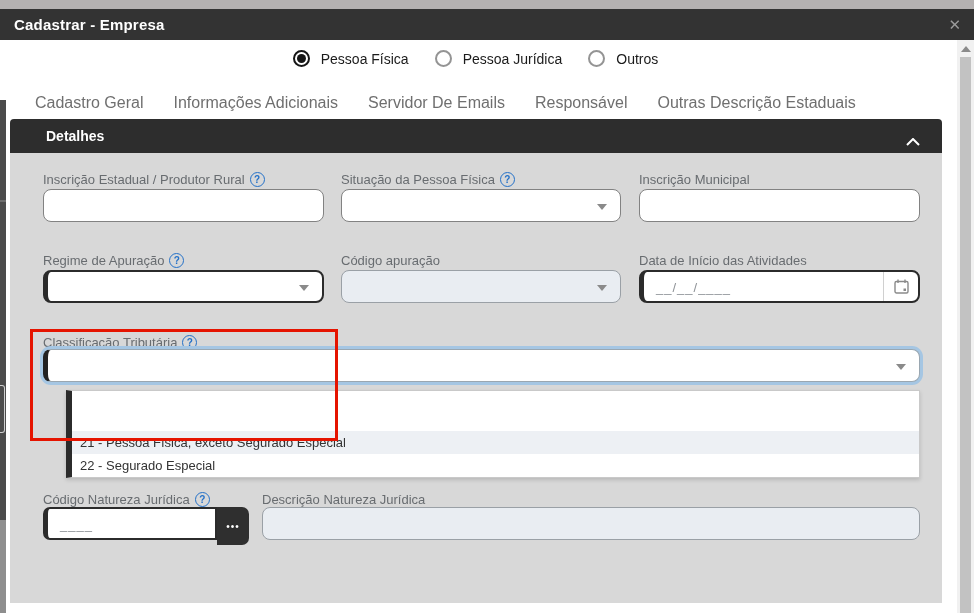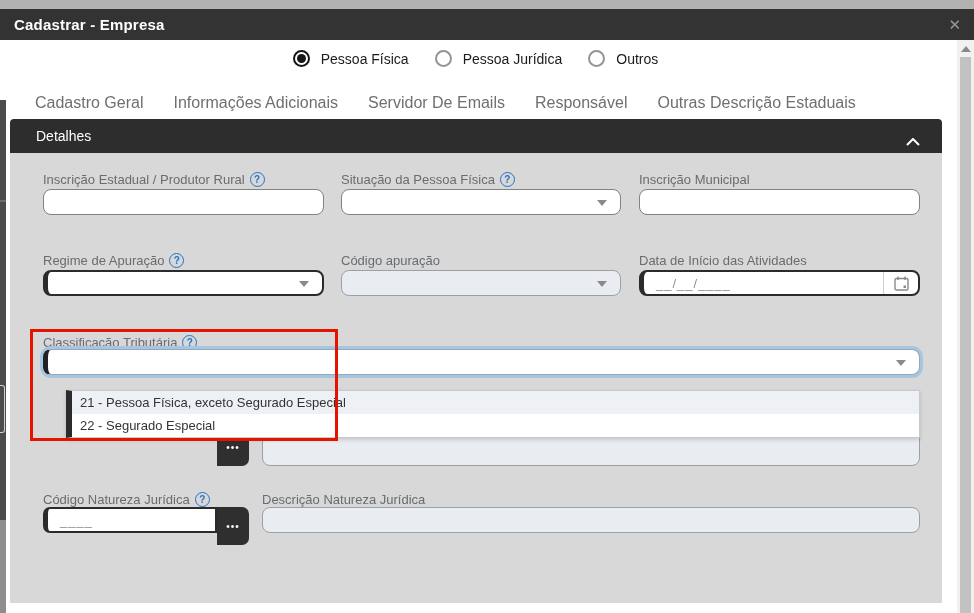--- a/index.html
+++ b/index.html
@@ -35,40 +35,40 @@
   .radio-label{font-size:14px;color:#1b1b1b;}
 
   
   .tabs{position:absolute;left:20px;top:88px;display:flex;align-items:stretch;height:29px;}
   .tab{font-size:16px;color:#6f6f6f;padding:0 15px;display:flex;align-items:center;cursor:pointer;white-space:nowrap;}
   .tab.active{background:#d3d3d3;border-radius:4px 4px 0 0;}
 
   
   .details{position:absolute;left:10px;top:119px;width:932px;height:484px;}
   .details-header{position:absolute;left:0;top:0;width:932px;height:34px;background:#2d2d2d;border-radius:4px 4px 0 0;display:flex;align-items:center;}
-  .details-header .dtitle{color:#ffffff;font-size:14px;font-weight:normal;padding-left:26px;}
+  .details-header .dtitle{color:#ffffff;font-size:14px;font-weight:bold;padding-left:36px;}
   .details-header .chev{position:absolute;right:22px;top:13px;cursor:pointer;}
   .details-body{position:absolute;left:0;top:34px;width:932px;height:450px;background:#d8d8d8;}
 
   
   .flabel{position:absolute;font-size:13px;color:#686c70;display:flex;align-items:center;gap:5px;white-space:nowrap;}
   .help{display:inline-flex;width:13px;height:13px;border:1px solid #2471c8;border-radius:50%;color:#2471c8;font-size:10px;align-items:center;justify-content:center;font-weight:bold;}
-  .inp{position:absolute;background:#ffffff;border:1px solid #828282;border-radius:8px;height:26px;box-sizing:border-box;}
+  .inp{position:absolute;background:#ffffff;border:1px solid #828282;border-radius:8px;height:33px;box-sizing:border-box;}
   .inp.req{border:2px solid #2b2b2b;border-left-width:5px;border-radius:8px;}
   .inp.focused{border:1px solid #9aa7b1;border-left:5px solid #222222;box-shadow:0 0 0 3px #a5c6e3;}
   .inp.disabled{background:#e9edf2;border:1px solid #9aa0a6;}
   .caret{position:absolute;right:13px;top:50%;margin-top:-2px;width:0;height:0;border-left:5px solid transparent;border-right:5px solid transparent;border-top:6px solid #8a8a8a;}
   .mask{position:absolute;left:12px;top:50%;transform:translateY(-50%);font-size:13px;color:#8d9196;letter-spacing:1px;white-space:pre;}
   .calwrap{position:absolute;right:0;top:0;height:100%;width:34px;border-left:1px solid #d0d0d0;display:flex;align-items:center;justify-content:center;}
   .dots-btn{position:absolute;width:32px;height:38px;background:#2f2f2f;border-radius:0 7px 7px 0;color:#ffffff;font-size:10px;letter-spacing:1px;display:flex;align-items:center;justify-content:center;cursor:pointer;box-sizing:border-box;}
 
   
   .options{position:absolute;left:56px;top:237px;width:854px;background:#ffffff;border:1px solid #c9c9c9;border-left:6px solid #2b2b2b;box-shadow:0 2px 4px rgba(0,0,0,.15);box-sizing:border-box;z-index:5;}
   .opt{height:23px;display:flex;align-items:center;padding-left:8px;font-size:13px;color:#333333;cursor:pointer;}
-  .opt.hl{background:#edf0f4;}
+  .opt.hl{background:#edf0f4;margin-top:40px;}
 
   
   .redbox{position:absolute;left:20px;top:176px;width:302px;height:106px;border:3px solid #e51400;z-index:9;pointer-events:none;}
 </style>
 </head>
 <body>
 
 <div id="app">
 
   <div class="sliver-white"></div>

